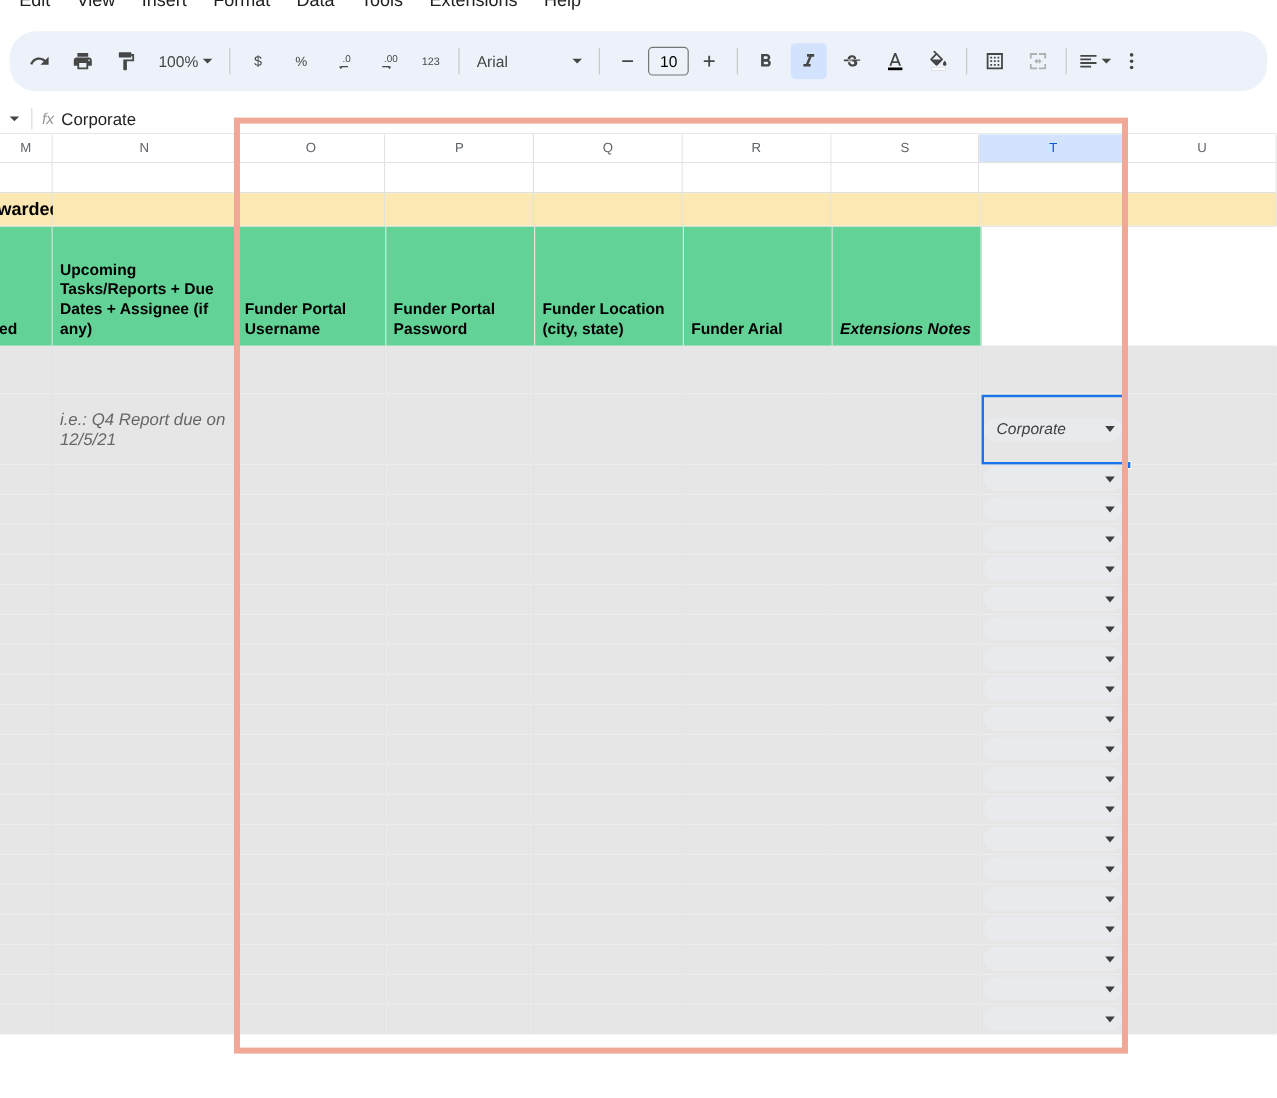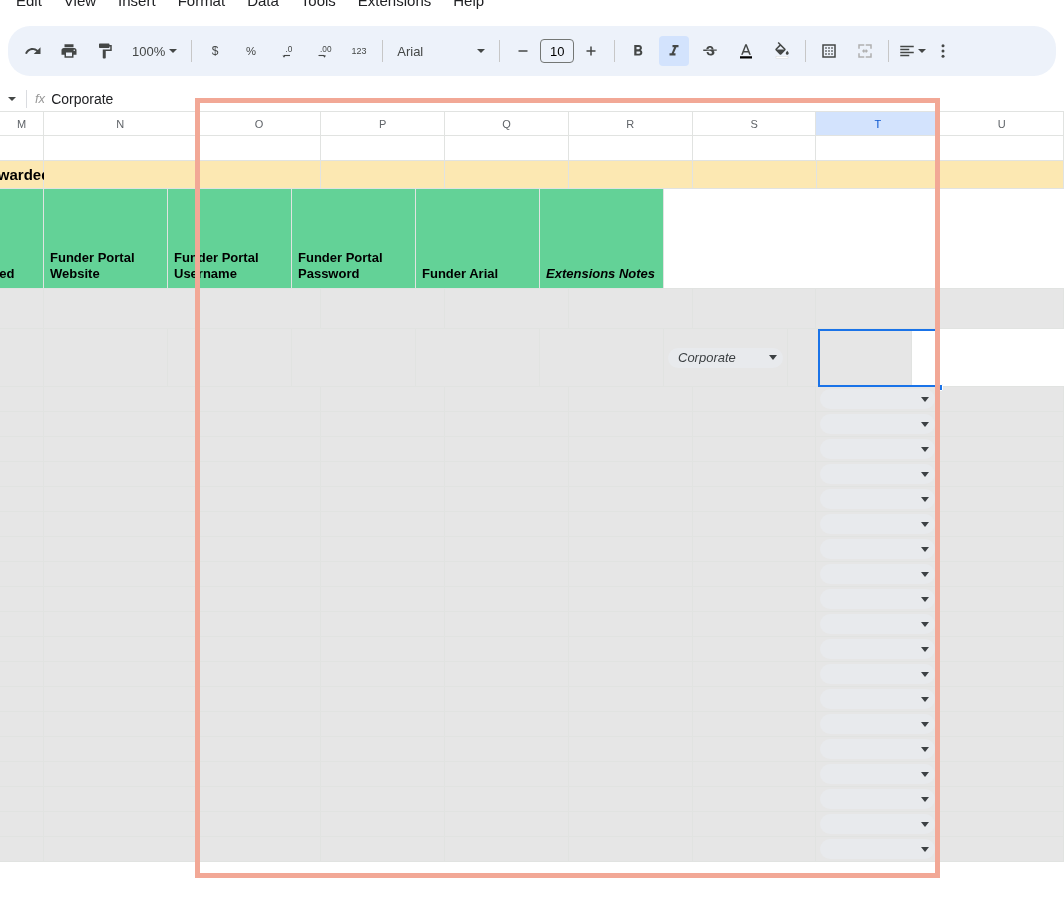--- a/index.html
+++ b/index.html
@@ -246,41 +246,45 @@
       <div class="cell r" style="width: 124px;"></div>
       <div class="cell s" style="width: 124px;"></div>
       <div class="cell t" style="width: 124px;"></div>
       <div class="cell u" style="width: 124px;"></div>
     </div>
 
   <div class="row row-green tall" style="height:100px" id="row-green">
       <div class="cell m" style="width: 44px; overflow: visible;">
         <span style="margin-left: -40px;">Notified</span>
       </div>
-      <div class="cell o" style="width: 124px;">Funder Portal Website</div>
+      <div class="cell n" style="width: 154px;">Upcoming Tasks/Reports + Due Dates + Assignee (if any)</div>
       <div class="cell p" style="width: 124px;">Funder Portal Username</div>
       <div class="cell q" style="width: 124px;">Funder Portal Password</div>
+      <div class="cell r" style="width: 124px;">Funder Location (city, state)</div>
       <div class="cell t" style="width: 124px;">Funder Arial</div>
       <div class="cell u italic" style="width: 124px;">Extensions Notes</div>
     </div>
 
   <div class="row row-grey h40" id="row-grey-small">
       <div class="cell m" style="width: 44px;"></div>
       <div class="cell n" style="width: 154px;"></div>
       <div class="cell o" style="width: 124px;"></div>
       <div class="cell p" style="width: 124px;"></div>
       <div class="cell q" style="width: 124px;"></div>
       <div class="cell r" style="width: 124px;"></div>
       <div class="cell s" style="width: 124px;"></div>
       <div class="cell t" style="width: 124px;"></div>
       <div class="cell u" style="width: 124px;"></div>
     </div>
 
   <div class="row row-grey h58" id="row-grey-sample">
       <div class="cell m" style="width: 44px;"></div>
+      <div class="cell n" style="width: 154px;">
+        <div class="sample-text">i.e.: Q4 Report due on 12/5/21</div>
+      </div>
       <div class="cell o" style="width: 124px;"></div>
       <div class="cell p" style="width: 124px;"></div>
       <div class="cell q" style="width: 124px;"></div>
       <div class="cell r" style="width: 124px;"></div>
       <div class="cell s" style="width: 124px;"></div>
       <div class="cell t" style="width: 124px; padding: 4px;">
         <div class="chip">
           <span class="lbl">Corporate</span>
           <span class="car"></span>
         </div>

